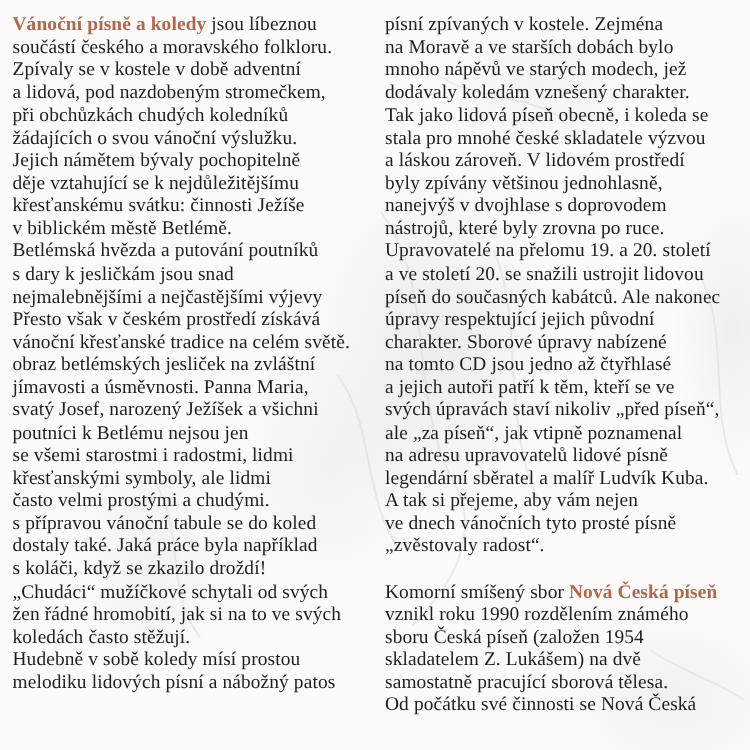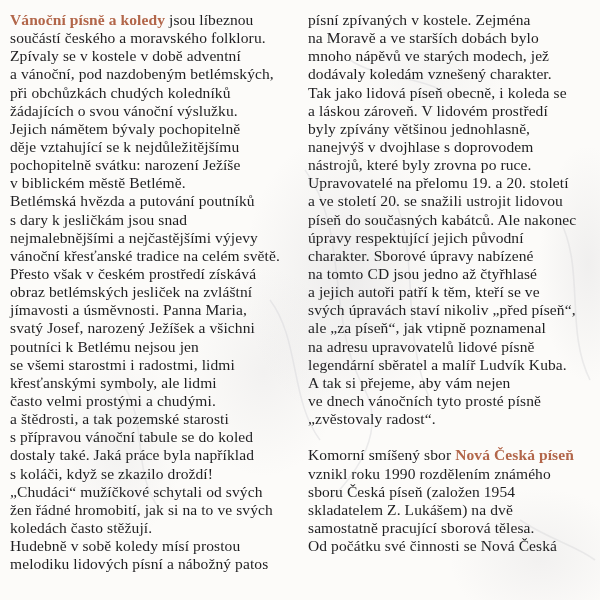--- a/index.html
+++ b/index.html
@@ -54,55 +54,55 @@
       <path d="M120,380 C150,420 130,470 160,510"></path>
       <path d="M560,220 C585,270 565,330 590,380"></path>
       <path d="M520,520 C550,540 575,545 595,560"></path>
       <path d="M350,60 C380,80 420,75 450,95"></path>
     </g>
   </svg>
   <div class="col col-left" id="col-left">
       <div class="line"><span class="accent" style="color: rgb(178, 102, 74);">Vánoční písně a koledy</span><span> jsou líbeznou</span></div>
       <div class="line"><span>součástí českého a moravského folkloru.</span></div>
       <div class="line"><span>Zpívaly se v kostele v době adventní</span></div>
-      <div class="line"><span>a vánoční, pod nazdobeným betlémských,</span></div>
+      <div class="line"><span>a lidová, pod nazdobeným stromečkem,</span></div>
       <div class="line"><span>při obchůzkách chudých koledníků</span></div>
       <div class="line"><span>žádajících o svou vánoční výslužku.</span></div>
       <div class="line"><span>Jejich námětem bývaly pochopitelně</span></div>
       <div class="line"><span>děje vztahující se k nejdůležitějšímu</span></div>
-      <div class="line"><span>pochopitelně svátku: narození Ježíše</span></div>
+      <div class="line"><span>křesťanskému svátku: činnosti Ježíše</span></div>
       <div class="line"><span>v biblickém městě Betlémě.</span></div>
       <div class="line"><span>Betlémská hvězda a putování poutníků</span></div>
       <div class="line"><span>s dary k jesličkám jsou snad</span></div>
       <div class="line"><span>nejmalebnějšími a nejčastějšími výjevy</span></div>
+      <div class="line"><span>Přesto však v českém prostředí získává</span></div>
       <div class="line"><span>vánoční křesťanské tradice na celém světě.</span></div>
-      <div class="line"><span>Přesto však v českém prostředí získává</span></div>
       <div class="line"><span>obraz betlémských jesliček na zvláštní</span></div>
       <div class="line"><span>jímavosti a úsměvnosti. Panna Maria,</span></div>
       <div class="line"><span>svatý Josef, narozený Ježíšek a všichni</span></div>
       <div class="line"><span>poutníci k Betlému nejsou jen</span></div>
       <div class="line"><span>se všemi starostmi i radostmi, lidmi</span></div>
       <div class="line"><span>křesťanskými symboly, ale lidmi</span></div>
       <div class="line"><span>často velmi prostými a chudými.</span></div>
-      <div class="line"><span>a štědrosti, a tak pozemské starosti</span></div>
       <div class="line"><span>s přípravou vánoční tabule se do koled</span></div>
       <div class="line"><span>dostaly také. Jaká práce byla například</span></div>
       <div class="line"><span>s koláči, když se zkazilo droždí!</span></div>
       <div class="line"><span>„Chudáci“ mužíčkové schytali od svých</span></div>
       <div class="line"><span>žen řádné hromobití, jak si na to ve svých</span></div>
       <div class="line"><span>koledách často stěžují.</span></div>
       <div class="line"><span>Hudebně v sobě koledy mísí prostou</span></div>
       <div class="line"><span>melodiku lidových písní a nábožný patos</span></div>
     </div>
   <div class="col col-right" id="col-right">
       <div class="line"><span>písní zpívaných v kostele. Zejména</span></div>
       <div class="line"><span>na Moravě a ve starších dobách bylo</span></div>
       <div class="line"><span>mnoho nápěvů ve starých modech, jež</span></div>
       <div class="line"><span>dodávaly koledám vznešený charakter.</span></div>
       <div class="line"><span>Tak jako lidová píseň obecně, i koleda se</span></div>
+      <div class="line"><span>stala pro mnohé české skladatele výzvou</span></div>
       <div class="line"><span>a láskou zároveň. V lidovém prostředí</span></div>
       <div class="line"><span>byly zpívány většinou jednohlasně,</span></div>
       <div class="line"><span>nanejvýš v dvojhlase s doprovodem</span></div>
       <div class="line"><span>nástrojů, které byly zrovna po ruce.</span></div>
       <div class="line"><span>Upravovatelé na přelomu 19. a 20. století</span></div>
       <div class="line"><span>a ve století 20. se snažili ustrojit lidovou</span></div>
       <div class="line"><span>píseň do současných kabátců. Ale nakonec</span></div>
       <div class="line"><span>úpravy respektující jejich původní</span></div>
       <div class="line"><span>charakter. Sborové úpravy nabízené</span></div>
       <div class="line"><span>na tomto CD jsou jedno až čtyřhlasé</span></div>

